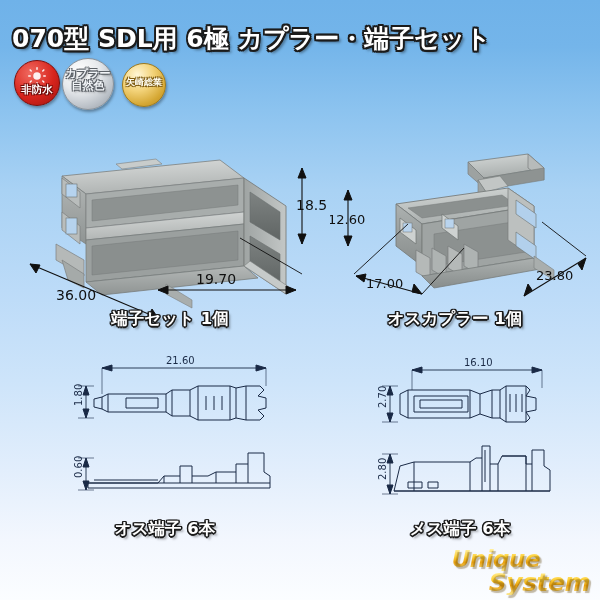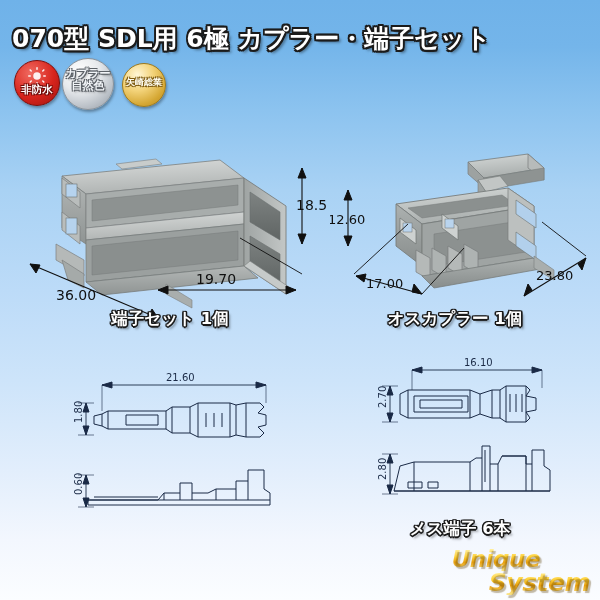--- a/index.html
+++ b/index.html
@@ -374,21 +374,21 @@
         <line x1="212" y1="74" x2="256" y2="108" stroke-width="0.9"></line>
         <line x1="256" y1="110" x2="194" y2="148" stroke-width="1.1"></line>
         <polygon points="256,110 248,116 252,122"></polygon>
         <polygon points="194,148 202,142 198,136"></polygon>
         <text class="dimtext" x="206" y="132" font-size="13" stroke="none">23.80</text>
       </g>
     </svg>
   </div>
   <div class="caption" style="left:330px; top:308px; width:250px;">オスカプラー 1個</div>
 
-  <div class="figure" style="left:30px; top:350px;margin-top:17px;">
+  <div class="figure" style="left:30px; top:350px;">
     <svg class="fig-svg" width="290" height="160" viewBox="0 0 290 160">
       <g stroke="#1a2a46" fill="none" stroke-width="1">
 
         <g>
 
           <path d="M72,47 L78,44 L136,44 L142,40 L160,40 L168,36 L200,36 L206,38 L216,36 L230,36 L234,40 L228,46 L236,48 L236,58 L228,60 L234,66 L230,70 L216,70 L206,68 L200,70 L168,70 L160,66 L142,66 L136,62 L78,62 L72,59 Z"></path>
 
           <path d="M72,47 L64,49 L64,57 L72,59"></path>
 
           <path d="M142,40 L142,66 M160,40 L160,66 M168,36 L168,70 M200,36 L200,70"></path>
@@ -430,20 +430,21 @@
       <g stroke="#1a2a46" fill="#1a2a46">
         <line x1="56" y1="108" x2="56" y2="140" stroke-width="0.9"></line>
         <polygon points="56,108 53,117 59,117"></polygon>
         <polygon points="56,140 53,131 59,131"></polygon>
         <line x1="48" y1="108" x2="64" y2="108" stroke-width="0.6"></line>
         <line x1="48" y1="140" x2="64" y2="140" stroke-width="0.6"></line>
         <text class="dimtext" x="52" y="128" font-size="10" stroke="none" transform="rotate(-90 52 128)">0.60</text>
       </g>
     </svg>
   </div>
+  <div class="caption" style="left:40px; top:518px; width:250px;">オス端子 6本</div>
 
   <div class="figure" style="left:330px; top:350px;">
     <svg class="fig-svg" width="270" height="160" viewBox="0 0 270 160">
       <g stroke="#1a2a46" fill="none" stroke-width="1">
 
         <g>
           <path d="M78,40 L140,40 L150,44 L162,40 L170,40 L176,36 L196,36 L200,40 L196,46 L206,48 L206,60 L196,62 L200,68 L196,72 L176,72 L170,68 L162,68 L150,64 L140,68 L78,68 Z"></path>
           <path d="M78,40 L70,44 L70,64 L78,68"></path>
 
           <path d="M84,46 L138,46 L138,62 L84,62 Z"></path>

